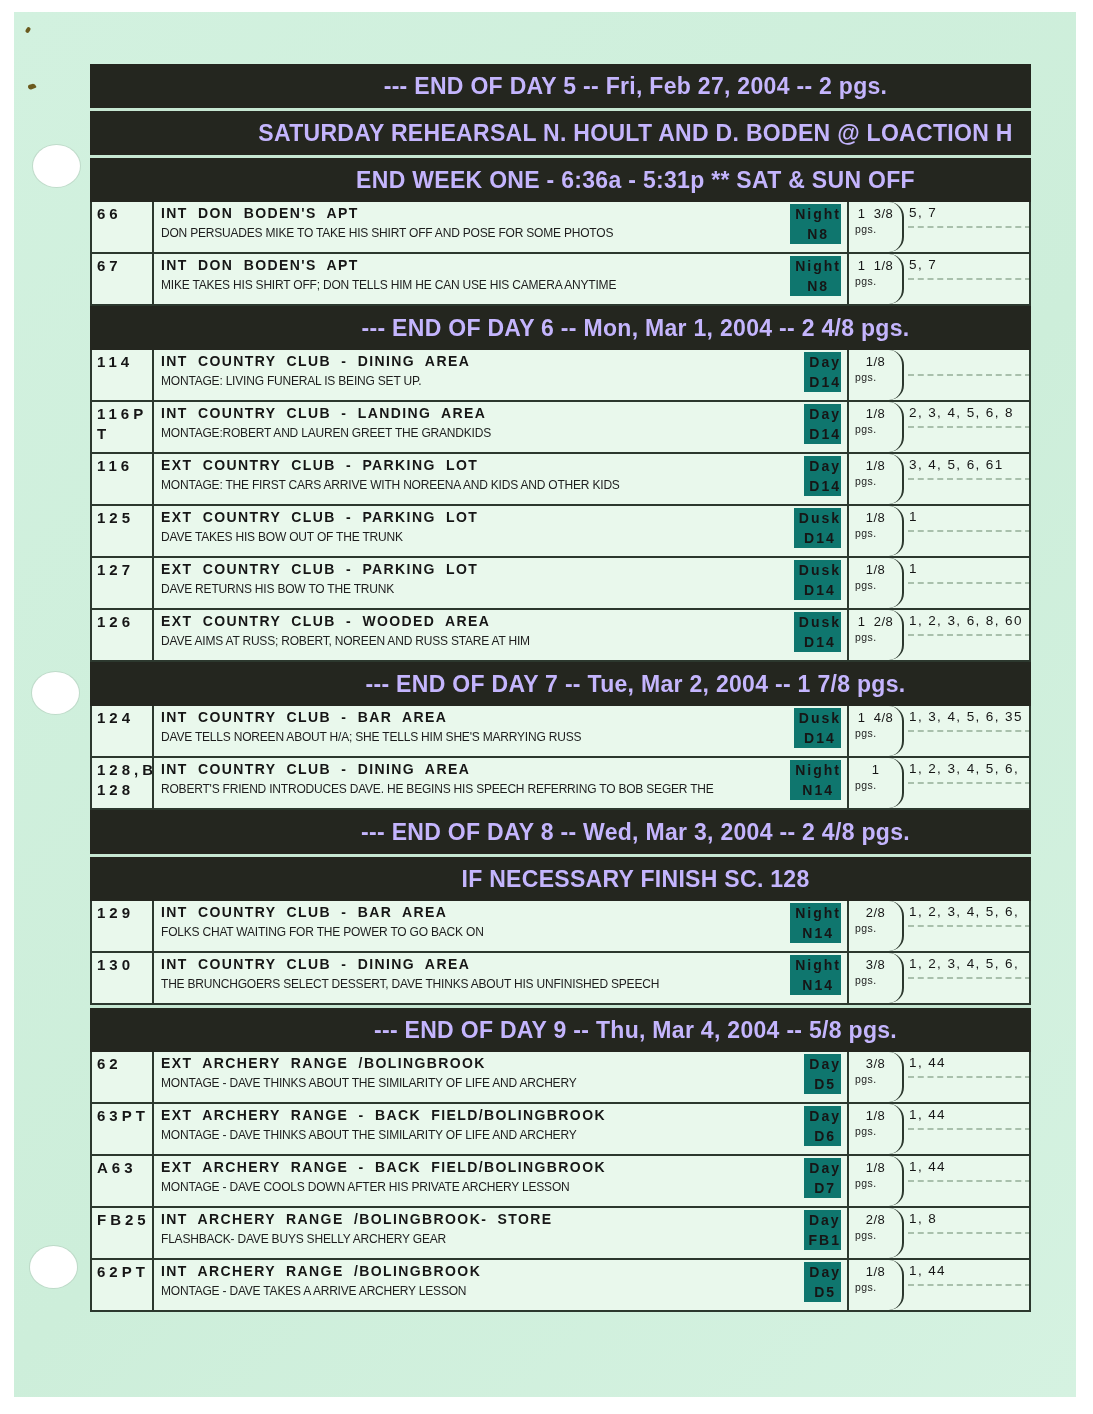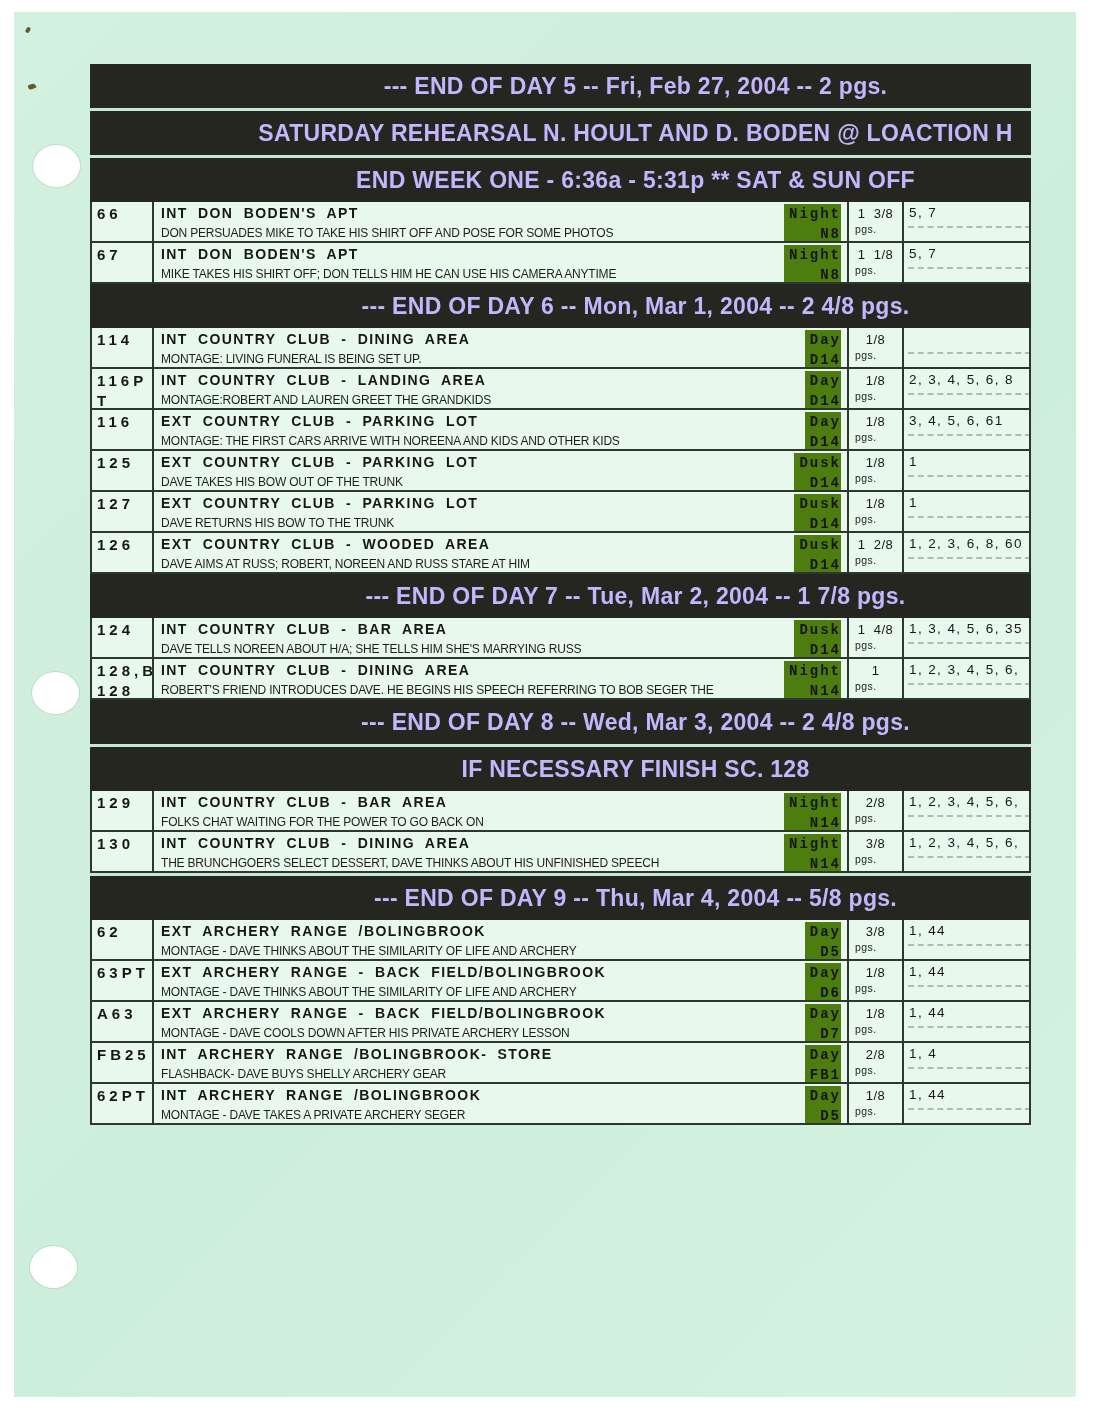--- a/index.html
+++ b/index.html
@@ -17,42 +17,42 @@
   }
   .pen-mark{position:absolute;background:#6b5a1e;}
   .sheet{position:absolute;left:90px;top:64px;width:941px;}
   .banner{
     height:44px;background:#24261f;color:#c4b5fd;font-weight:bold;
     font-size:23px;line-height:44px;text-align:center;letter-spacing:.3px;
     padding-left:150px;box-sizing:border-box;overflow:hidden;white-space:nowrap;
   }
   .gap{height:3px;background:#c6e7d2;}
   .row{
-    height:41px;background:#e9f8ec;display:flex;box-sizing:border-box;
+    height:52px;background:#e9f8ec;display:flex;box-sizing:border-box;
     border-bottom:2px solid #2c382e;border-left:2px solid #2c382e;border-right:2px solid #2c382e;
   }
   .row:first-child{border-top:1px solid #2c382e;}
   .c-scene{
     width:62px;flex:0 0 62px;border-right:2px solid #2c382e;box-sizing:border-box;
     padding:2px 1px 0 5px;font-weight:bold;font-size:15px;letter-spacing:4px;
     line-height:20px;overflow:hidden;white-space:nowrap;
   }
   .c-desc{
     flex:1 1 auto;position:relative;border-right:2px solid #2c382e;box-sizing:border-box;
     padding:1px 0 0 7px;overflow:hidden;
   }
   .loc{font-weight:bold;font-size:14px;letter-spacing:1.4px;word-spacing:5px;line-height:20px;white-space:nowrap;}
   .desc{font-size:12px;line-height:20px;letter-spacing:-.2px;white-space:nowrap;color:#1d1d1d;}
   .tod{
-    position:absolute;top:2px;right:6px;text-align:right;font-weight:bold;
-    font-size:14px;letter-spacing:2px;line-height:20px;background:#4d7c0f;padding-left:5px;font-family:Liberation Mono, monospace;
+    position:absolute;top:2px;right:6px;text-align:center;font-weight:bold;
+    font-size:14px;letter-spacing:2px;line-height:20px;background:#0f766e;padding-left:5px;
   }
   .c-pgs{
     width:55px;flex:0 0 55px;border-right:2px solid #2c382e;box-sizing:border-box;
-    padding-top:3px;text-align:center;overflow:hidden;
+    padding-top:3px;text-align:center;overflow:hidden;border-radius:15px;
   }
   .pval{font-size:13px;letter-spacing:.5px;white-space:pre;line-height:17px;}
   .plabel{font-size:10.5px;letter-spacing:.4px;text-align:left;padding-left:6px;line-height:14px;color:#222;}
   .c-cast{
     flex:0 0 125px;width:125px;box-sizing:border-box;position:relative;
     padding:3px 0 0 5px;font-size:13.5px;letter-spacing:1.4px;white-space:nowrap;overflow:hidden;
   }
   .dashline{position:absolute;left:4px;right:-2px;top:24px;border-top:2px dashed #94ae97;opacity:.75;}
 </style>
 </head>
@@ -421,32 +421,32 @@
         <div class="tod">
           <div>Day</div>
           <div>FB1</div>
         </div>
       </div>
       <div class="c-pgs">
         <div class="pval">2/8</div>
         <div class="plabel">pgs.</div>
       </div>
       <div class="c-cast">
-        <div>1, 4</div>
+        <div>1, 8</div>
         <div class="dashline"></div>
       </div>
     </div>
     <div class="row">
       <div class="c-scene">
         <div>62PT</div>
         <div></div>
       </div>
       <div class="c-desc">
         <div class="loc">INT ARCHERY RANGE /BOLINGBROOK</div>
-        <div class="desc">MONTAGE - DAVE TAKES A PRIVATE ARCHERY SEGER</div>
+        <div class="desc">MONTAGE - DAVE TAKES A ARRIVE ARCHERY LESSON</div>
         <div class="tod">
           <div>Day</div>
           <div>D5</div>
         </div>
       </div>
       <div class="c-pgs">
         <div class="pval">1/8</div>
         <div class="plabel">pgs.</div>
       </div>
       <div class="c-cast">

